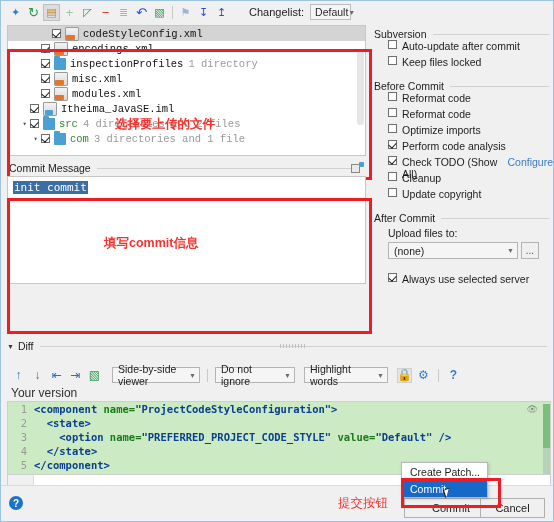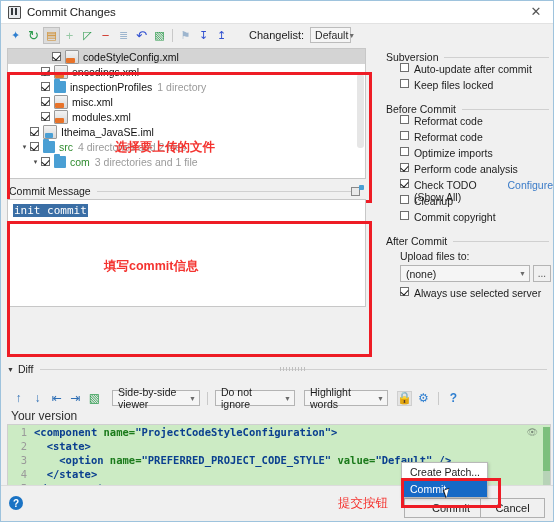--- a/index.html
+++ b/index.html
@@ -34,25 +34,25 @@
   .changelist-lbl{margin-left:18px;font-size:11px;color:#1c1c1c;}
   .changelist-box{margin-left:5px;width:41px;height:16px;background:#f5f5f5;
                   border:1px solid #bcbcbc;display:flex;align-items:center;
                   justify-content:space-between;font-size:10.5px;color:#2b2b2b;
                   padding:0 2px 0 4px;box-sizing:border-box;}
   .caret{font-size:7px;color:#6b6b6b;}
 
   
   .body-split{display:flex;height:313px;}
   .left-col{width:371px;position:relative;}
-  .right-col{width:184px;padding-left:16px;padding-top:2px;box-sizing:border-box;}
+  .right-col{width:184px;padding-left:4px;padding-top:2px;box-sizing:border-box;}
 
   
   .tree-wrap{position:relative;margin:2px 4px 0 6px;height:131px;background:#fff;
-             border:1px solid #c7c7c7;box-sizing:border-box;overflow:hidden;}
+             border:1px solid #c7c7c7;box-sizing:border-box;overflow:hidden;font-family:Liberation Mono, monospace;}
   .redbox{position:absolute;border:3px solid #ee1c25;box-sizing:border-box;pointer-events:none;}
   .row{height:15px;display:flex;align-items:center;font-size:10.5px;white-space:nowrap;}
   .row.hl{background:#d4d4d4;}
   .arrow{width:11px;text-align:center;font-size:7px;color:#4b4b4b;}
   .cb{width:9px;height:9px;border:1px solid #6e6e6e;background:#fff;margin-right:4px;
       position:relative;box-sizing:border-box;flex:0 0 auto;}
   .cb.on:after{content:"";position:absolute;left:1px;top:0px;width:4px;height:6px;
                border:solid #1a1a1a;border-width:0 1.3px 1.3px 0;transform:rotate(42deg);}
   .ic{width:12px;height:12px;margin-right:4px;position:relative;flex:0 0 auto;}
   .ic-xml{background:linear-gradient(#f3f3f3,#d9d9d9);border:1px solid #9a9a9a;border-radius:1px;}
@@ -153,25 +153,20 @@
           border-left:5px solid #fff;border-right:3px solid transparent;
           border-bottom:7px solid transparent;transform:rotate(-20deg);}
   .redbox-btn{position:absolute;left:400px;top:477px;width:100px;height:30px;
               border:3px solid #ee1c25;box-sizing:border-box;}
 </style>
 </head>
 <body>
 
 <div class="window">
 
-  <div class="titlebar">
-    <div class="app-ico"></div>
-    <div class="title-text">Commit Changes</div>
-    <div class="close-btn">✕</div>
-  </div>
 
   <div class="toolbar">
     <div class="tb" style="color:#2f7fd0">✦</div>
     <div class="tb" style="color:#2e9b4e;font-size:13px">↻</div>
     <div class="tb sel" style="color:#d08a25">▤</div>
     <div class="tb dim" style="color:#2e9b4e;font-size:13px">+</div>
     <div class="tb" style="color:#2e9b4e">◸</div>
     <div class="tb" style="color:#d0352b;font-size:13px">−</div>
     <div class="tb dim" style="color:#3a6ea5">≣</div>
     <div class="tb" style="color:#2f4fd0;font-size:13px">↶</div>
@@ -304,38 +299,38 @@
           <span class="cb on"></span>
           <span>Check TODO (Show All)</span>
           <span class="lnk">Configure</span>
         </div>
         <div class="opt">
           <span class="cb"></span>
           <span>Cleanup</span>
         </div>
         <div class="opt">
           <span class="cb"></span>
-          <span>Commit copyright</span>
+          <span>Update copyright</span>
         </div>
       </div>
 
       <div class="grp" style="margin-top:8px">
         <div class="grp-hdr">
           <span>After Commit</span>
           <span class="ln"></span>
         </div>
         <div class="upload-lbl">Upload files to:</div>
         <div class="combo-row">
           <div class="combo">
             <span>(none)</span>
             <span class="caret">▼</span>
           </div>
           <div class="ellip-btn">...</div>
         </div>
-        <div class="opt" style="margin-top:5px">
+        <div class="opt" style="margin-top:14px">
           <span class="cb on"></span>
           <span>Always use selected server</span>
         </div>
       </div>
     </div>
   </div>
 
   <div class="diff-hdr">
     <span class="tri">▼</span>
     <span>Diff</span>

